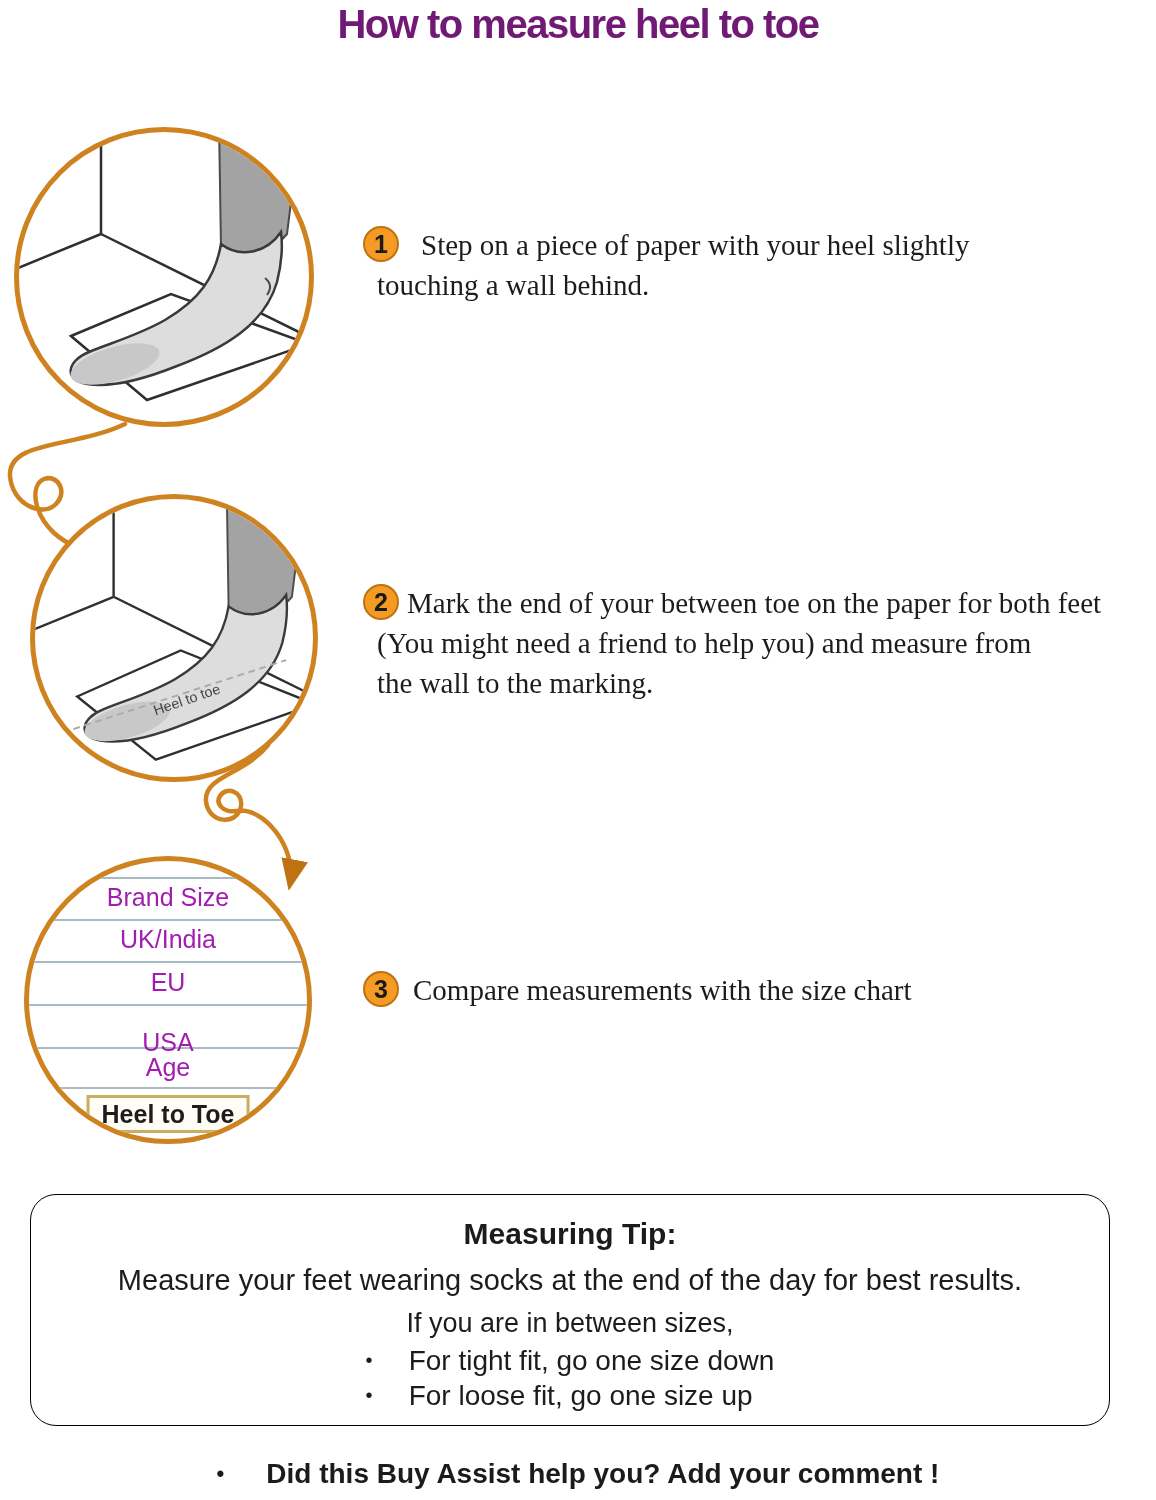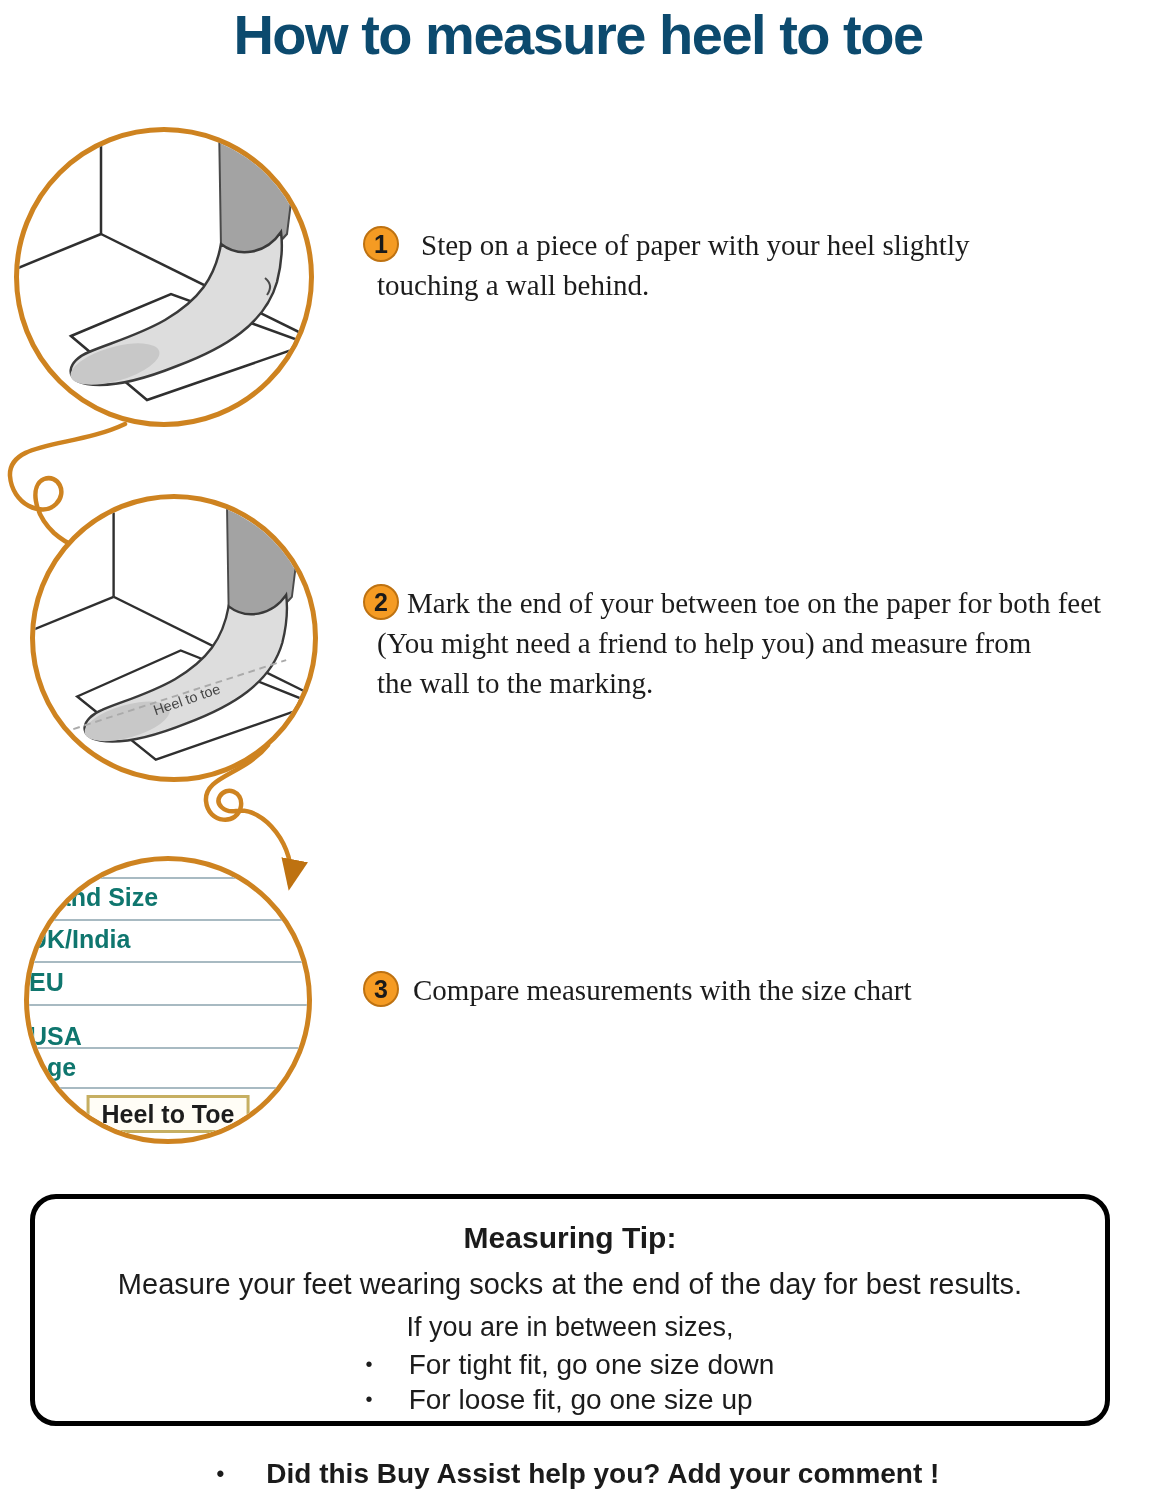--- a/index.html
+++ b/index.html
@@ -5,21 +5,21 @@
   html,body{margin:0;padding:0;}
   body{
     width:1156px;height:1500px;position:relative;background:#ffffff;
     font-family:"Liberation Sans", sans-serif;color:#1c1c1c;overflow:hidden;
   }
   .abs{position:absolute;}
 
   
   .title{
     top:2px;left:0;right:0;text-align:center;
-    font-size:56px;font-weight:bold;letter-spacing:-1.5px;color:#0c4a6e;
+    font-size:40px;font-weight:bold;letter-spacing:-1.5px;color:#701a75;
   }
 
   
   .connectors{top:0;left:0;z-index:0;}
 
   
   .circle{
     border:5px solid #CE8320;border-radius:50%;background:#ffffff;
     overflow:hidden;z-index:1;position:absolute;
   }
@@ -40,33 +40,33 @@
   .s2{left:363px;top:583px;}
   .s3{left:363px;top:970px;}
   .s1 .first{padding-left:58px;}
   .s2 .first{padding-left:44px;}
   .s3 .first{padding-left:50px;}
   .step .rest{padding-left:14px;}
 
   
   .chart-divider{position:absolute;left:-20px;right:-20px;height:2px;background:#A8BAC2;}
   .chart-row{
-    position:absolute;left:0;right:0;text-align:left;
-    font-size:25px;font-weight:bold;color:#0f766e;line-height:30px;
+    position:absolute;left:0;right:0;text-align:center;
+    font-size:25px;font-weight:normal;color:#a21caf;line-height:30px;
   }
   .chart-box{
     position:absolute;left:50%;transform:translateX(-50%);top:234px;
     border:3px solid #C6AF62;background:#fffdf6;padding:0 12px;
     font-size:25px;font-weight:bold;color:#1d1d1d;line-height:32px;white-space:nowrap;
   }
 
   
   .tipbox{
     left:30px;top:1194px;width:1080px;height:232px;
-    border:5px solid #000000;border-radius:26px;background:#fff;
+    border:1px solid #000000;border-radius:26px;background:#fff;
     box-sizing:border-box;text-align:center;z-index:2;
   }
   .tip-title{margin-top:22px;font-size:30px;font-weight:bold;color:#1b1b1b;}
   .tip-line1{margin-top:13px;font-size:29px;text-align:center;}
   .tip-line2{margin-top:11px;font-size:27px;}
   .tip-bullets{width:max-content;margin:4px auto 0;text-align:left;}
   .tip-bullet{display:flex;align-items:center;font-size:28px;line-height:35px;}
   .tip-bullet .dot{font-size:20px;margin-right:36px;}
 
   
@@ -127,21 +127,21 @@
 <div class="circle c3">
   <div class="chart-divider" style="top:16px"></div>
   <div class="chart-divider" style="top:58px"></div>
   <div class="chart-divider" style="top:100px"></div>
   <div class="chart-divider" style="top:143px"></div>
   <div class="chart-divider" style="top:186px"></div>
   <div class="chart-divider" style="top:226px"></div>
   <div class="chart-row" style="top:21px">Brand Size</div>
   <div class="chart-row" style="top:63px">UK/India</div>
   <div class="chart-row" style="top:106px">EU</div>
-  <div class="chart-row" style="top:160px">USA</div>
+  <div class="chart-row" style="top:166px">USA</div>
   <div class="chart-row" style="top:191px">Age</div>
   <div class="chart-box">Heel to Toe</div>
 </div>
 
 <div class="step s1">
   <span class="badge">1</span>
   <div class="line first">Step on a piece of paper with your heel slightly</div>
   <div class="line rest">touching a wall behind.</div>
 </div>
 

